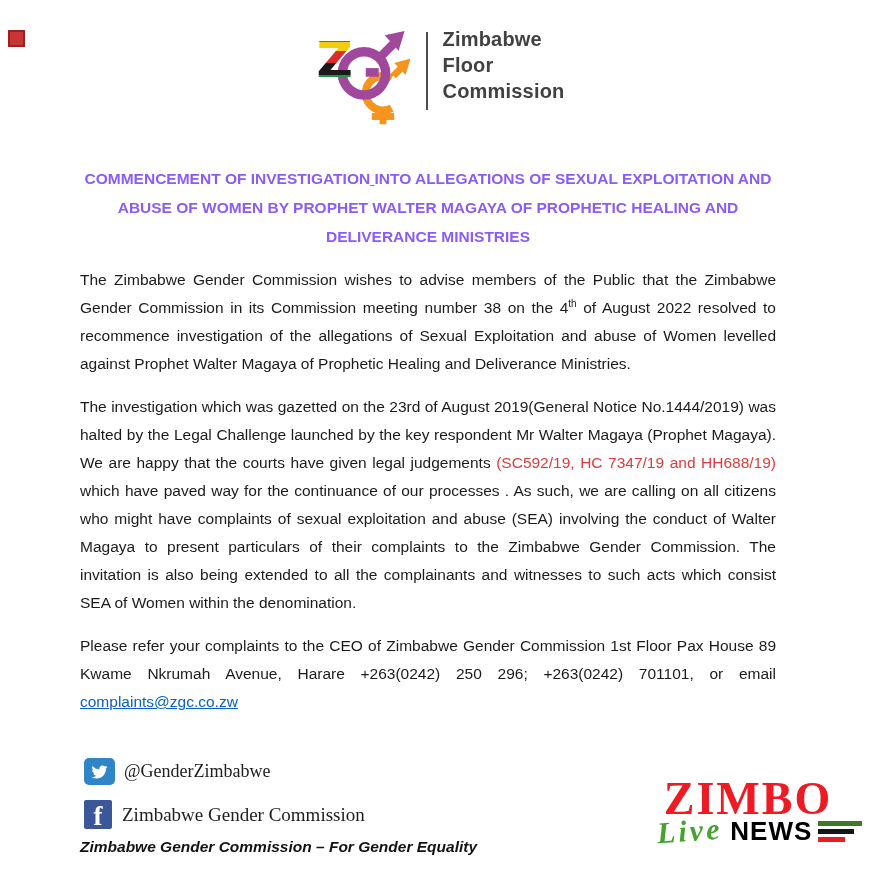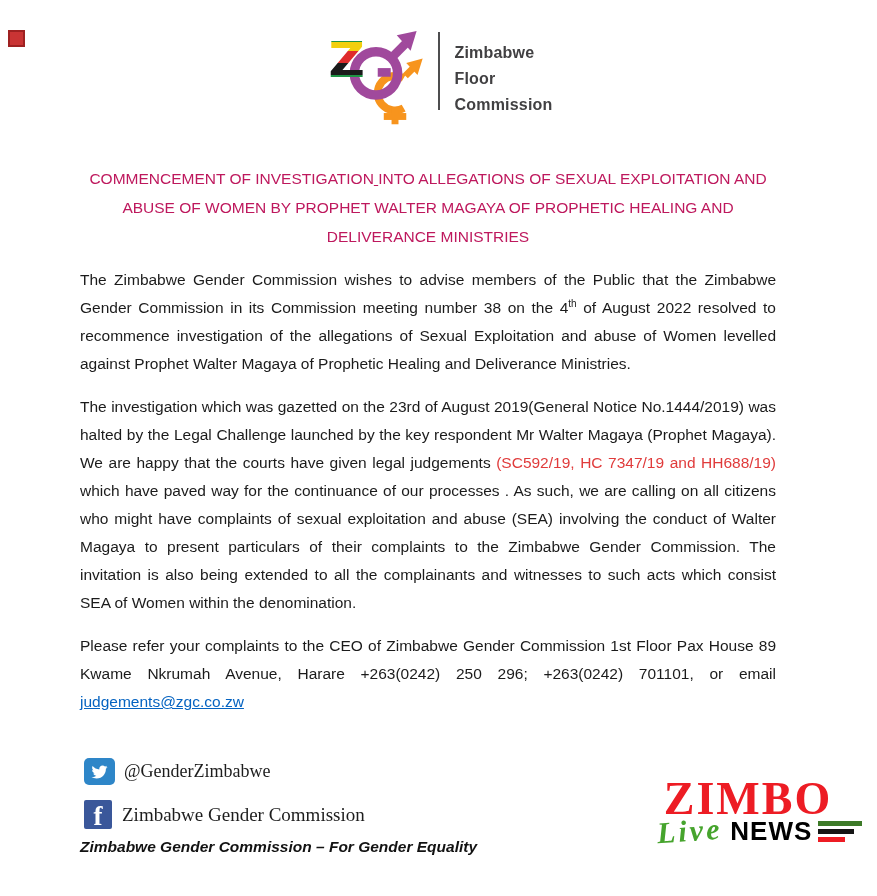--- a/index.html
+++ b/index.html
@@ -12,28 +12,28 @@
   .red-marker {
     position:absolute; left:8px; top:30px; width:17px; height:17px;
     background:var(--marker_red,#c93434); border:2px solid #9e2121; box-sizing:border-box;
   }
 
   
   .logo-row { display:flex; justify-content:center; align-items:flex-start; padding-top:24px; height:118px; }
   .logo-mark svg { width:104px; height:102px; display:block; }
   .logo-divider { width:2px; height:78px; background:#4d4d4f; margin:8px 14px 0 10px; }
   .logo-text {
-    font-weight:bold; font-size:16px; line-height:26px; color:#414042;
-    letter-spacing:.2px; margin-top:16px;
+    font-weight:bold; font-size:20px; line-height:26px; color:#414042;
+    letter-spacing:.2px; margin-top:2px;
   }
 
   
   .title {
-    margin:22px 101px 0 80px; text-align:center; font-weight:normal;
-    font-size:15.5px; line-height:29px; color:#be185d;
+    margin:22px 101px 0 80px; text-align:center; font-weight:bold;
+    font-size:15.5px; line-height:29px; color:#8b5cf6;
   }
   .title-sep { text-decoration:underline; white-space:pre; }
 
   
   .para {
     margin:15px 101px 0 80px; text-align:justify;
     font-size:15.5px; line-height:28px; color:#1b1b1b;
   }
   .para sup { font-size:10px; line-height:0; }
   .red-cite { color:var(--citation_red,#e03b3b); }
@@ -131,21 +131,21 @@
       <div>Commission</div>
     </div>
   </div>
 
   <div class="title"><span>COMMENCEMENT OF INVESTIGATION</span><span class="title-sep"> </span><span>INTO ALLEGATIONS OF SEXUAL EXPLOITATION AND ABUSE OF WOMEN BY PROPHET WALTER MAGAYA OF PROPHETIC HEALING AND DELIVERANCE MINISTRIES</span></div>
 
   <div class="para"><span>The Zimbabwe Gender Commission wishes to advise members of the Public that the Zimbabwe Gender Commission in its Commission meeting number 38 on the 4</span><sup>th</sup><span> of August 2022 resolved to recommence investigation of the allegations of Sexual Exploitation and abuse of Women levelled against Prophet Walter Magaya of Prophetic Healing and Deliverance Ministries.</span></div>
 
   <div class="para"><span>The investigation which was gazetted on the 23rd of August 2019(General Notice No.1444/2019) was halted by the Legal Challenge launched by the key respondent Mr Walter Magaya (Prophet Magaya). We are happy that the courts have given legal judgements </span><span class="red-cite">(SC592/19, HC 7347/19 and HH688/19)</span><span>  which have paved way for the continuance of our processes .  As such, we are calling on all citizens who might have complaints of sexual exploitation and abuse (SEA) involving the conduct of Walter Magaya to present particulars of their complaints to the Zimbabwe Gender Commission. The invitation is also being extended to all the complainants and witnesses to such acts which consist SEA of Women within the denomination.</span></div>
 
-  <div class="para"><span>Please refer your complaints to the CEO of Zimbabwe Gender Commission 1st Floor Pax House 89 Kwame Nkrumah Avenue, Harare +263(0242) 250 296; +263(0242) 701101, or email </span><a class="email-link">judgements@zgc.co.zw</a></div>
+  <div class="para"><span>Please refer your complaints to the CEO of Zimbabwe Gender Commission 1st Floor Pax House 89 Kwame Nkrumah Avenue, Harare +263(0242) 250 296; +263(0242) 701101, or email </span><a class="email-link">complaints@zgc.co.zw</a></div>
 
   <div class="social">
     <div class="social-row">
       <span class="tw-icon">
         <svg viewBox="0 0 24 24" xmlns="http://www.w3.org/2000/svg" aria-hidden="true">
           <path d="M23.954 4.569c-.885.389-1.83.654-2.825.775 1.014-.611 1.794-1.574 2.163-2.723-.951.555-2.005.959-3.127 1.184-.896-.959-2.173-1.559-3.591-1.559-2.717 0-4.92 2.203-4.92 4.917 0 .39.045.765.127 1.124-4.09-.205-7.715-2.169-10.141-5.138-.427.722-.666 1.561-.666 2.475 0 1.71.87 3.213 2.188 4.096-.807-.026-1.566-.248-2.228-.616v.061c0 2.385 1.693 4.374 3.946 4.827-.413.111-.849.171-1.296.171-.314 0-.615-.03-.916-.086.631 1.953 2.445 3.377 4.604 3.417-1.68 1.319-3.809 2.105-6.102 2.105-.39 0-.779-.023-1.17-.067 2.189 1.394 4.768 2.209 7.557 2.209 9.054 0 13.999-7.496 13.999-13.986 0-.209 0-.42-.015-.63.961-.689 1.8-1.56 2.46-2.548l-.047-.02z"></path>
         </svg>
       </span>
       <span class="tw-label">@GenderZimbabwe</span>
     </div>

